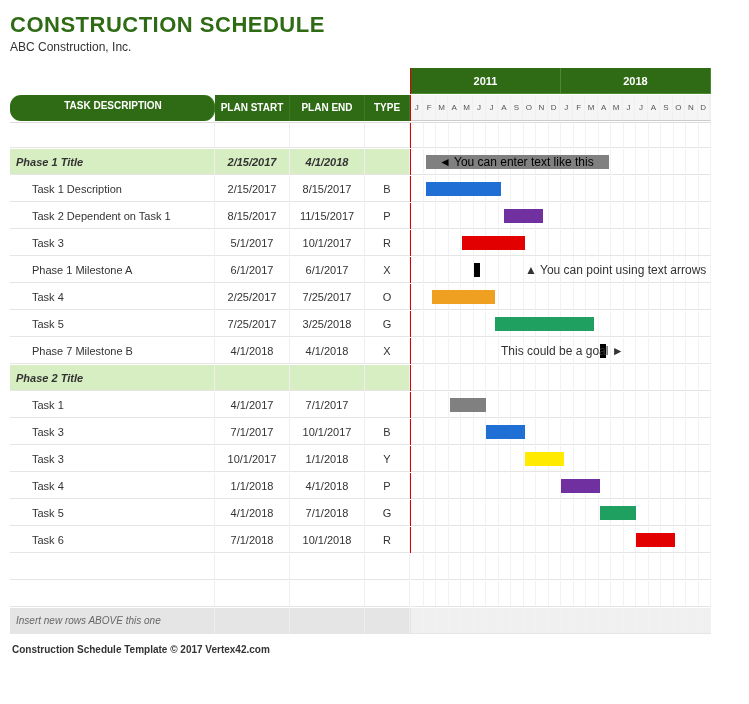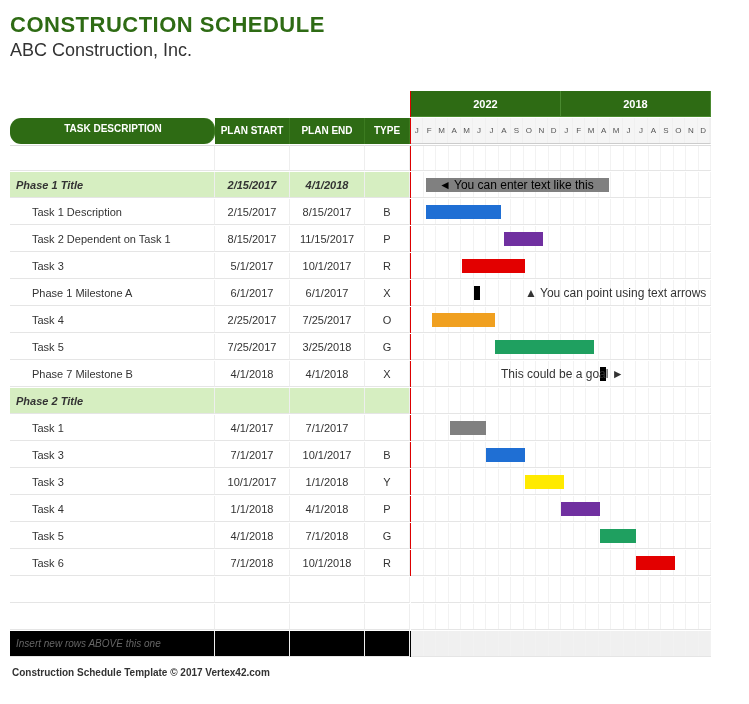--- a/index.html
+++ b/index.html
@@ -1,20 +1,20 @@
 <!DOCTYPE html>
 <html><head>
 <meta charset="utf-8">
 <style>
   * { box-sizing: border-box; margin: 0; padding: 0; }
   body { font-family: Arial, sans-serif; font-size: 11px; background: #fff; width: 749px; }
   .doc { padding: 12px 28px 8px 10px; }
   .header-row { display: flex; justify-content: space-between; align-items: flex-start; margin-bottom: 2px; }
   .title { font-size: 22px; font-weight: bold; color: #2e6b14; letter-spacing: 0.5px; }
-  .company { font-size: 18px; color: #333; margin-top: 2px; margin-bottom: 28px; }
+  .company { font-size: 12px; color: #333; margin-top: 2px; margin-bottom: 12px; }
   .logo { display: flex; align-items: center; color: #888; font-size: 18px; }
   .logo svg { margin-right: 4px; }
   .logo-text { font-family: "Trebuchet MS", Arial, sans-serif; font-weight: bold; color: #777; letter-spacing: -0.5px;}
   .logo-text .num { color: #8a8; }
 
   .sheet { display: grid; grid-template-columns: 205px 75px 75px 45px 1px 300px; border-top: 1px solid #fff; }
   .cell { border-right: 1px solid #eee; border-bottom: 1px solid #e5e5e5; padding: 5px 6px; min-height: 26px; display: flex; align-items: center; font-size: 11px; color: #333; overflow: hidden; white-space: nowrap; }
   .hdr { background: #2e6b14; color: #fff; font-weight: bold; font-size: 10px; border-right: 1px solid #3c7b20; border-bottom: none; text-align: center; justify-content: center; flex-direction: column; line-height: 1.15; }
   .hdr-left { justify-content: flex-start; text-align: left; padding-left: 8px; border-radius: 11px; }
   .year-hdr-row { display: grid; grid-template-columns: 205px 75px 75px 45px 1px 150px 150px; }
@@ -30,42 +30,42 @@
   .indent { padding-left: 22px; }
   .center { justify-content: center; }
 
   .gantt-cell { padding: 0; position: relative; border-right:none;}
   .gantt-grid { position:absolute; inset:0; display:grid; grid-template-columns: repeat(24, 1fr);}
   .gantt-grid div { border-right:1px solid #f2f2f2; }
   .bar { position: absolute; height: 14px; top: 50%; transform: translateY(-50%); }
   .anno { position: absolute; font-size: 12px; color: #333; white-space: nowrap; top: 50%; transform: translateY(-50%);}
 
   .empty-row .cell { background: #fff; }
-  .footer-row .cell { background: #000000; font-style: italic; font-size: 10px; color: #666;}
+  .footer-row .cell { background: #e5e5e5; font-style: italic; font-size: 10px; color: #666;}
   .below-hdr .cell { border-top: 1px solid #ddd; }
   .copyright { font-size: 10px; font-weight: bold; color: #333; padding: 10px 0 0 2px; }
 </style>
 </head>
 <body>
 <div class="doc">
 
 <div class="header-row">
   <div>
     <div class="title">CONSTRUCTION SCHEDULE</div>
     <div class="company">ABC Construction, Inc.</div>
   </div>
 </div>
 
 <div class="year-hdr-row">
   <div class="blank cell"></div>
   <div class="blank cell"></div>
   <div class="blank cell"></div>
   <div class="blank cell"></div>
   <div class="sep cell"></div>
-  <div class="year-cell">2022</div>
+  <div class="year-cell">2011</div>
   <div class="year-cell">2018</div>
 </div>
 
 <div class="sheet">
   <div class="cell hdr hdr-left">TASK DESCRIPTION</div>
   <div class="cell hdr">
         <span>PLAN START</span>
       </div>
   <div class="cell hdr">
         <span>PLAN END</span>

